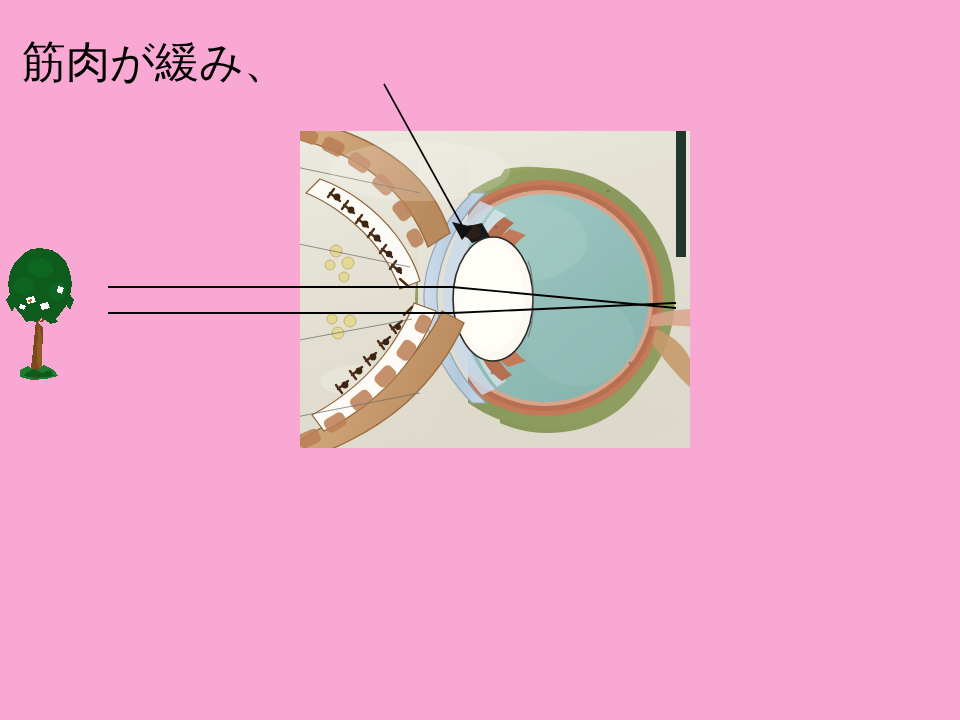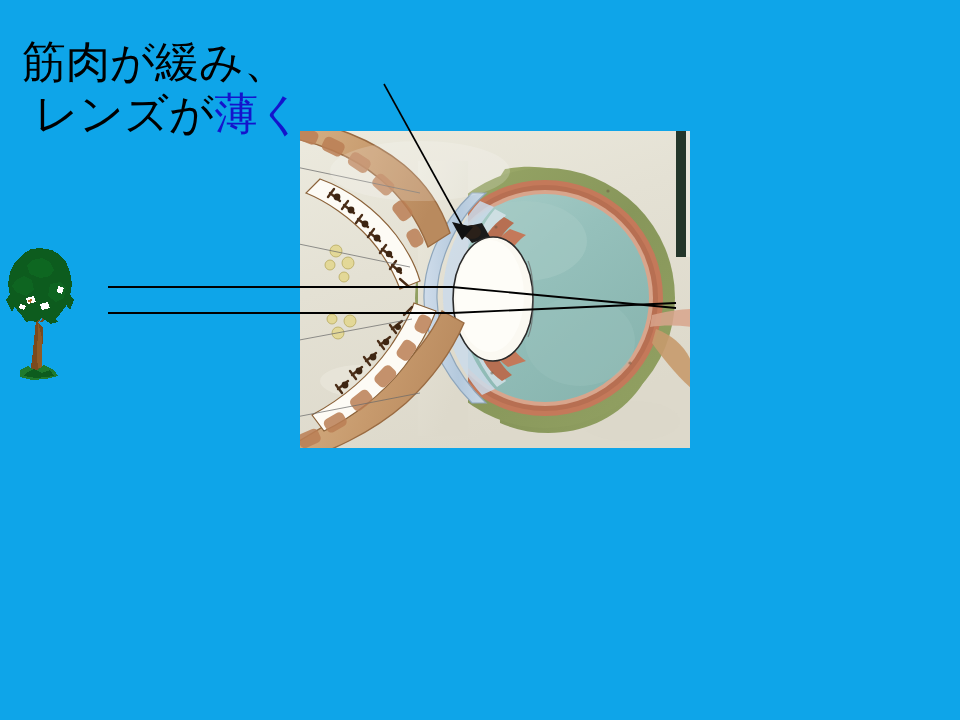--- a/index.html
+++ b/index.html
@@ -13,21 +13,21 @@
     position: relative;
     overflow: hidden;
     font-family: "Liberation Sans", "DejaVu Sans", sans-serif;
   }
 
   #slide {
     position: absolute;
     left: 0; top: 0;
     width: 960px;
     height: 720px;
-    background: #0ea5e9;
+    background: #f9a8d4;
   }
 
   
   .title-block {
     position: absolute;
     left: 22px;
     top: 36px;
     z-index: 40;
   }
   .title-line {
@@ -327,19 +327,16 @@
 
       <line x1="384" y1="84" x2="464" y2="229" stroke="#000000" stroke-width="1.6"></line>
       <path d="M452,222 L473,227 L462,240 Z" fill="#111111"></path>
     </svg>
   </div>
 
   <div class="title-block">
     <div class="title-line line1">
       <span class="tx-black">筋肉が緩み、</span>
     </div>
-    <div class="title-line line2">
-      <span class="tx-black">レンズが</span><span class="tx-blue">薄く</span>
-    </div>
   </div>
 
 
 </div>
 
 </body></html>

